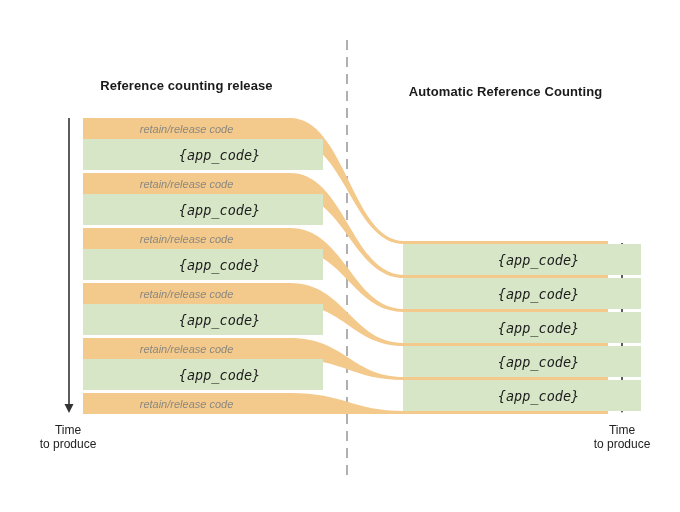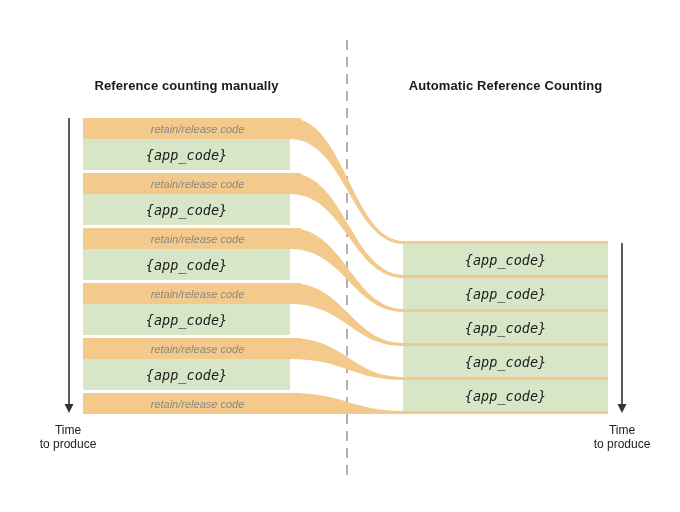--- a/index.html
+++ b/index.html
@@ -19,21 +19,21 @@
   .col-header {
     position: absolute;
     top: 78px;
     text-align: center;
     font-size: 13px;
     font-weight: bold;
     color: #1a1a1a;
     letter-spacing: 0.1px;
   }
   .col-header.left  { left: 83px;  width: 207px; }
-  .col-header.right { left: 403px; width: 205px; }
+  .col-header.right { left: 403px; width: 205px; margin-top: 6px; }
 
   .left-col {
     position: absolute;
     left: 83px; top: 118px;
     width: 207px; height: 296px;
   }
   .right-col {
     position: absolute;
     left: 403px; top: 241px;
     width: 205px; height: 173px;
@@ -44,29 +44,29 @@
     display: flex;
     align-items: center;
     justify-content: center;
   }
   .bar.orange {
     height: 21px;
     background: var(--orange, #f4c98c);
     font-style: italic;
     font-size: 11px;
     color: var(--retain-text, #8a887f);
-    padding-left: 11px;
   }
   .bar.green {
     height: 31px;
     background: var(--green, #d7e6c6);
     font-style: italic;
     font-family: "DejaVu Sans Mono", monospace;
     font-size: 13.5px;
     color: #1c1c1c;
+    padding-left: 33px;
   }
   .o1 { top: 0; }   .g1 { top: 21px; }
   .o2 { top: 55px; }  .g2 { top: 76px; }
   .o3 { top: 110px; } .g3 { top: 131px; }
   .o4 { top: 165px; } .g4 { top: 186px; }
   .o5 { top: 220px; } .g5 { top: 241px; }
   .o6 { top: 275px; }
   .rg1 { top: 3px; }  .rg2 { top: 37px; } .rg3 { top: 71px; }
   .rg4 { top: 105px; } .rg5 { top: 139px; }
 
@@ -102,21 +102,21 @@
       <line x1="69" y1="118" x2="69" y2="404" stroke="#333333" stroke-width="1.6"></line>
       <polygon points="64.5,404 73.5,404 69,413" fill="#333333"></polygon>
     </g>
 
     <g>
       <line x1="622" y1="243" x2="622" y2="404" stroke="#333333" stroke-width="1.6"></line>
       <polygon points="617.5,404 626.5,404 622,413" fill="#333333"></polygon>
     </g>
   </svg>
 
-  <div class="col-header left">Reference counting manually</div>
+  <div class="col-header left">Reference counting release</div>
   <div class="col-header right">Automatic Reference Counting</div>
 
   <div class="left-col">
     <div class="bar orange o1">retain/release code</div>
     <div class="bar green  g1">{app_code}</div>
     <div class="bar orange o2">retain/release code</div>
     <div class="bar green  g2">{app_code}</div>
     <div class="bar orange o3">retain/release code</div>
     <div class="bar green  g3">{app_code}</div>
     <div class="bar orange o4">retain/release code</div>

